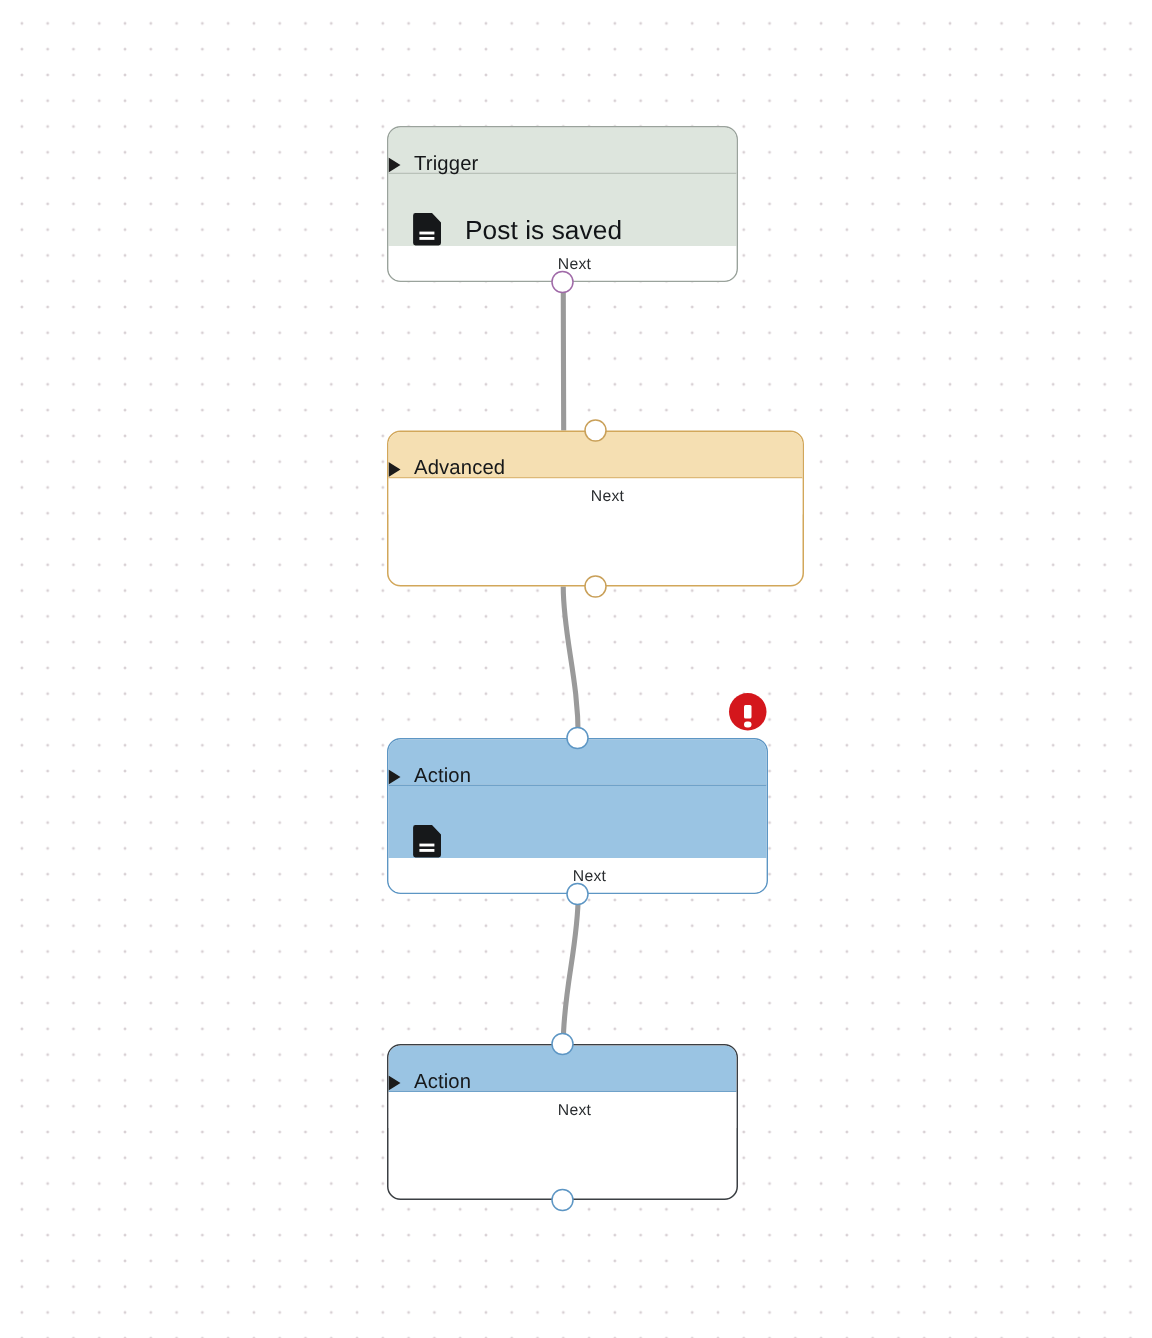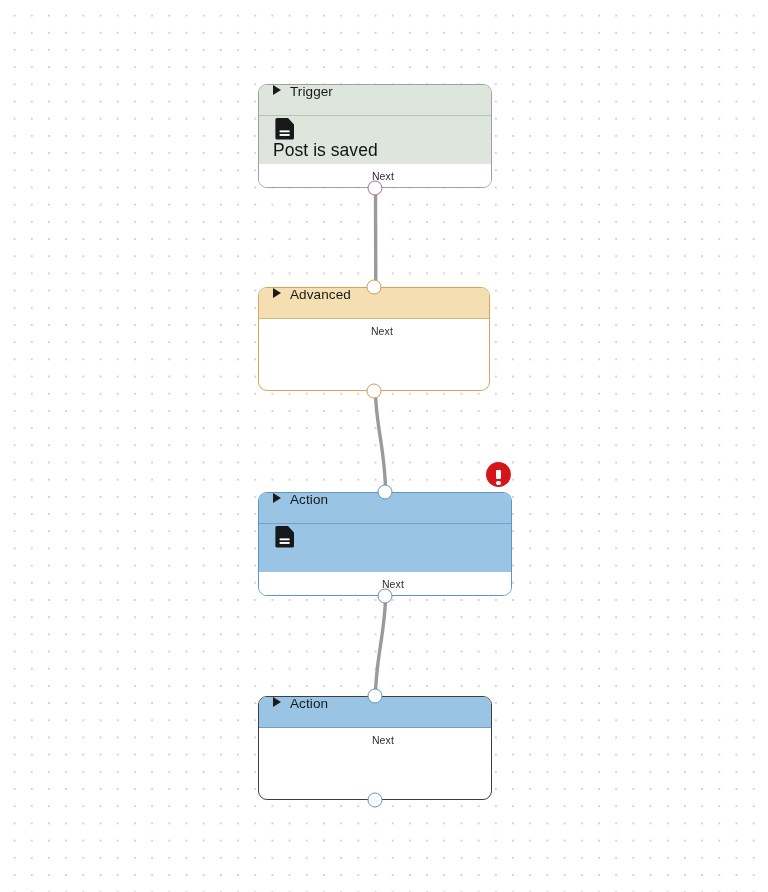--- a/index.html
+++ b/index.html
@@ -12,28 +12,28 @@
     font-family:"Liberation Sans","DejaVu Sans",sans-serif;
     position:relative;
     -webkit-font-smoothing:antialiased;
   }
   #canvas{position:absolute;inset:0;}
   #edges{position:absolute;left:0;top:0;width:768px;height:892px;pointer-events:none;}
 
   .node{position:absolute;box-sizing:border-box;border-radius:9px;background:#ffffff;}
   .node-inner{position:relative;border-radius:9px;overflow:hidden;height:100%;box-sizing:border-box;
     border:1.6px solid var(--bd);background:#fff;}
-  .node-header{height:30px;display:flex;align-items:flex-start;padding-left:14px;gap:9px;
+  .node-header{height:30px;display:flex;align-items:flex-end;gap:9px;
     background:var(--bg);box-sizing:border-box;}
   .caret{width:0;height:0;border-left:8px solid #1b1b1b;border-top:5.5px solid transparent;
     border-bottom:5.5px solid transparent;flex:0 0 auto;}
   .header-label{font-size:13.5px;color:#16181a;letter-spacing:.1px;line-height:1;}
   .divider{height:1.3px;background:var(--dv);}
-  .node-body{display:flex;align-items:flex-start;padding:0 14px;background:var(--bg);
-    height:var(--bodyh);box-sizing:border-box;flex-direction:column;}
+  .node-body{display:flex;align-items:flex-end;gap:13px;padding:0 14px;background:var(--bg);
+    height:var(--bodyh);box-sizing:border-box;}
   .body-icon{width:24px;height:24px;flex:0 0 auto;display:flex;align-items:center;justify-content:center;}
   .body-label{font-size:17.5px;color:#111417;white-space:nowrap;letter-spacing:.05px;}
   .node-footer{height:var(--footh);background:#ffffff;display:flex;align-items:center;
     justify-content:center;box-sizing:border-box;}
   .footer-label{font-size:10.5px;color:#2a2d30;letter-spacing:.15px;margin-left:16px;}
 
   .port{position:absolute;width:15px;height:15px;border-radius:50%;background:#ffffff;
     box-sizing:border-box;border:1.9px solid var(--pc);left:50%;transform:translate(-50%,-50%);}
   .port.out{top:100%;}
   .port.in{top:0;}
@@ -74,21 +74,21 @@
         <span class="body-label">Post is saved</span>
       </div>
       <div class="node-footer">
         <span class="footer-label">Next</span>
       </div>
     </div>
     <span class="port out" style="--pc:#a06aa8;"></span>
   </div>
 
   <div class="node" style="--bg:#f5dfb2;--bd:#d2a75a;--dv:#ddb978;--bodyh:48px;--footh:24px;
-              left:258px;top:287px;width:232px;height:104px;">
+              left:258px;top:287px;width:278px;height:104px;">
     <div class="node-inner">
       <div class="node-header">
         <span class="caret"></span>
         <span class="header-label">Advanced</span>
       </div>
       <div class="divider"></div>
       <div class="node-footer">
         <span class="footer-label">Next</span>
       </div>
     </div>

